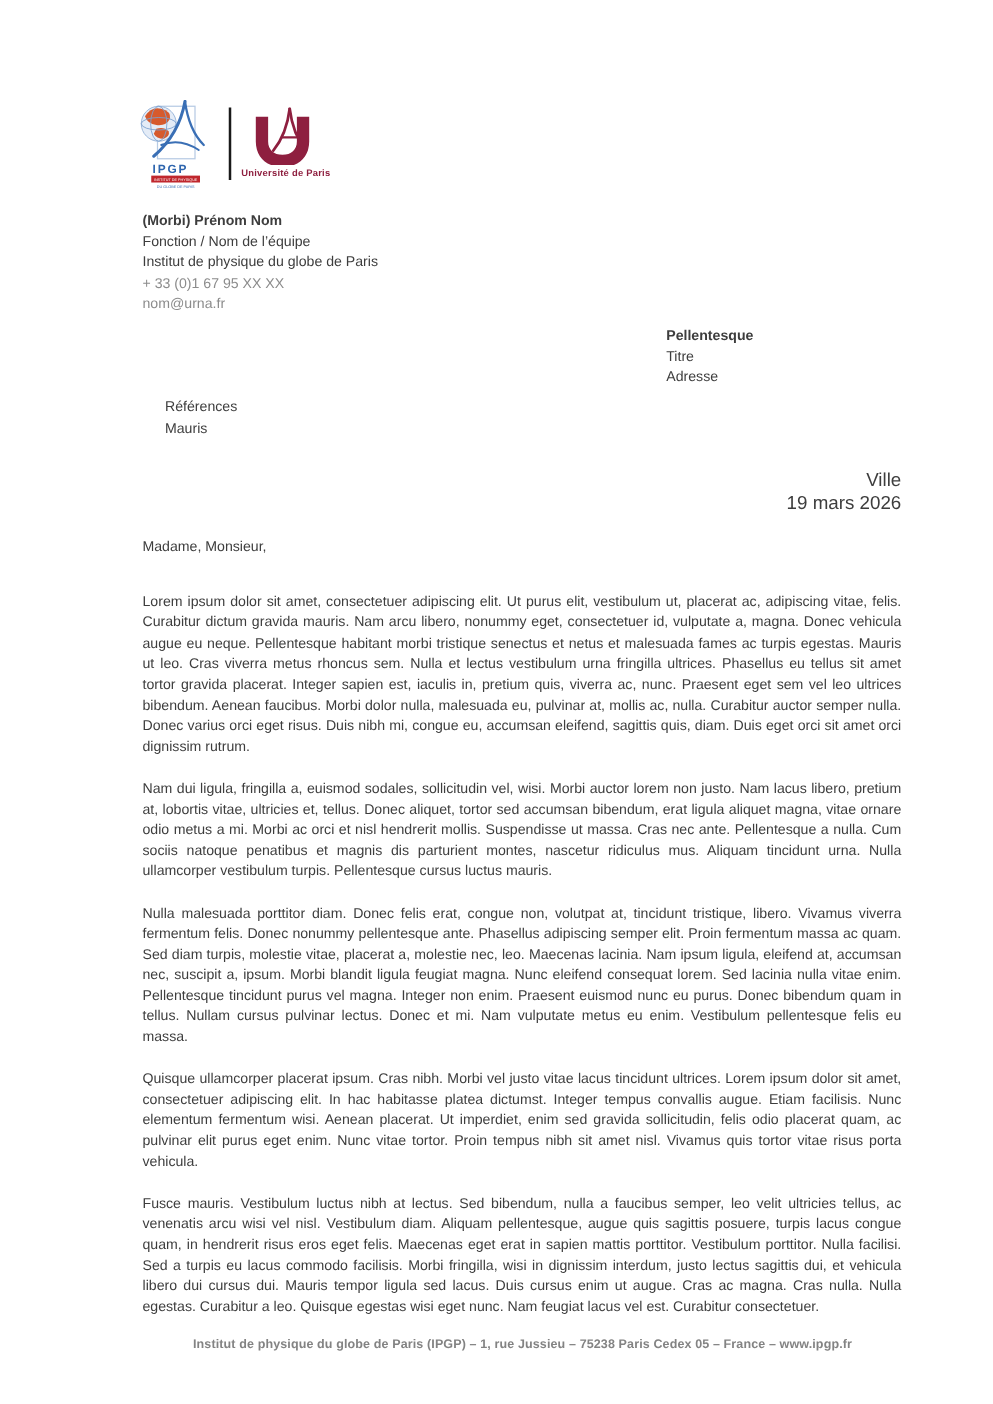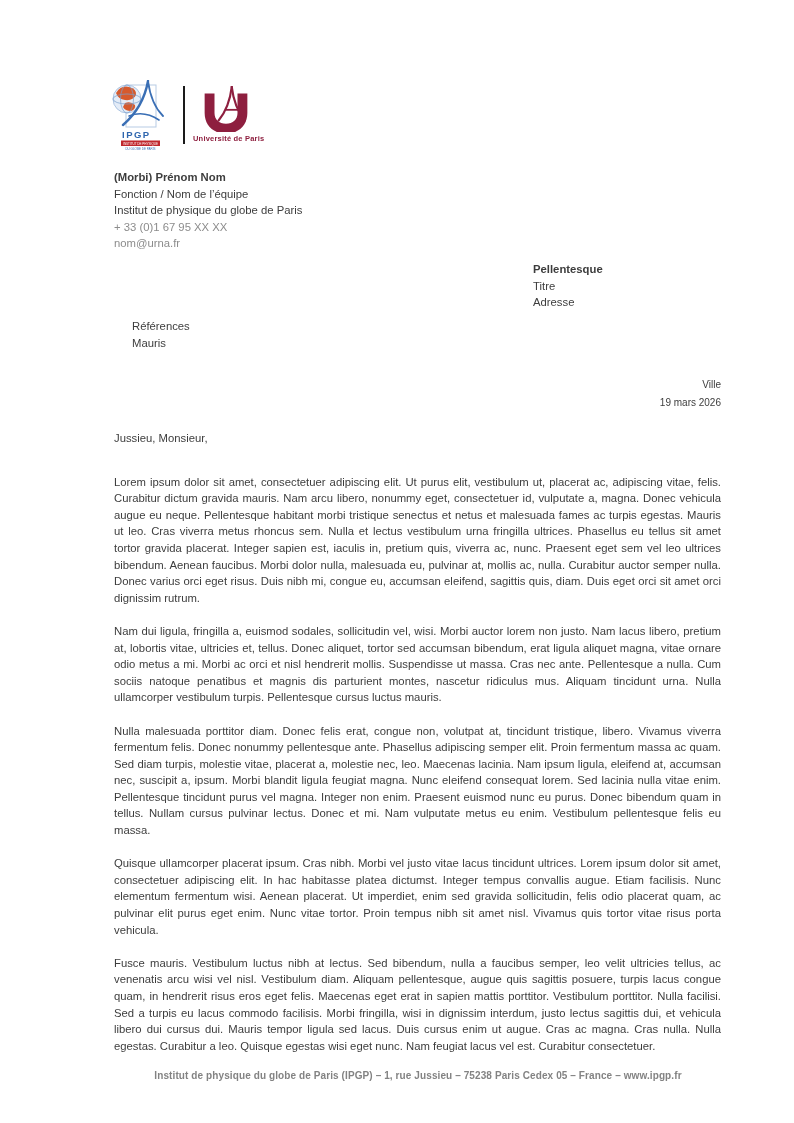--- a/index.html
+++ b/index.html
@@ -70,21 +70,21 @@
     top: 318px;
     font-size: 11.3px;
     line-height: 16.5px;
   }
 
   
   .dateline {
     position: absolute;
     right: 94px;
     top: 376px;
-    font-size: 10px;
+    font-size: 15px;
     line-height: 17.5px;
     text-align: right;
   }
 
   
   .letter-body {
     position: absolute;
     left: 93px;
     top: 430px;
     width: 607px;
@@ -169,21 +169,21 @@
     <div>Références</div>
     <div>Mauris</div>
   </div>
 
   <div class="dateline">
     <div>Ville</div>
     <div>19 mars 2026</div>
   </div>
 
   <div class="letter-body">
-    <p class="salutation">Jussieu, Monsieur,</p>
+    <p class="salutation">Madame, Monsieur,</p>
     <div class="paragraphs">
         <p>Lorem ipsum dolor sit amet, consectetuer adipiscing elit. Ut purus elit, vestibulum ut, placerat ac, adipiscing vitae, felis. Curabitur dictum gravida mauris. Nam arcu libero, nonummy eget, consectetuer id, vulputate a, magna. Donec vehicula augue eu neque. Pellentesque habitant morbi tristique senectus et netus et malesuada fames ac turpis egestas. Mauris ut leo. Cras viverra metus rhoncus sem. Nulla et lectus vestibulum urna fringilla ultrices. Phasellus eu tellus sit amet tortor gravida placerat. Integer sapien est, iaculis in, pretium quis, viverra ac, nunc. Praesent eget sem vel leo ultrices bibendum. Aenean faucibus. Morbi dolor nulla, malesuada eu, pulvinar at, mollis ac, nulla. Curabitur auctor semper nulla. Donec varius orci eget risus. Duis nibh mi, congue eu, accumsan eleifend, sagittis quis, diam. Duis eget orci sit amet orci dignissim rutrum.</p>
         <p>Nam dui ligula, fringilla a, euismod sodales, sollicitudin vel, wisi. Morbi auctor lorem non justo. Nam lacus libero, pretium at, lobortis vitae, ultricies et, tellus. Donec aliquet, tortor sed accumsan bibendum, erat ligula aliquet magna, vitae ornare odio metus a mi. Morbi ac orci et nisl hendrerit mollis. Suspendisse ut massa. Cras nec ante. Pellentesque a nulla. Cum sociis natoque penatibus et magnis dis parturient montes, nascetur ridiculus mus. Aliquam tincidunt urna. Nulla ullamcorper vestibulum turpis. Pellentesque cursus luctus mauris.</p>
         <p>Nulla malesuada porttitor diam. Donec felis erat, congue non, volutpat at, tincidunt tristique, libero. Vivamus viverra fermentum felis. Donec nonummy pellentesque ante. Phasellus adipiscing semper elit. Proin fermentum massa ac quam. Sed diam turpis, molestie vitae, placerat a, molestie nec, leo. Maecenas lacinia. Nam ipsum ligula, eleifend at, accumsan nec, suscipit a, ipsum. Morbi blandit ligula feugiat magna. Nunc eleifend consequat lorem. Sed lacinia nulla vitae enim. Pellentesque tincidunt purus vel magna. Integer non enim. Praesent euismod nunc eu purus. Donec bibendum quam in tellus. Nullam cursus pulvinar lectus. Donec et mi. Nam vulputate metus eu enim. Vestibulum pellentesque felis eu massa.</p>
         <p>Quisque ullamcorper placerat ipsum. Cras nibh. Morbi vel justo vitae lacus tincidunt ultrices. Lorem ipsum dolor sit amet, consectetuer adipiscing elit. In hac habitasse platea dictumst. Integer tempus convallis augue. Etiam facilisis. Nunc elementum fermentum wisi. Aenean placerat. Ut imperdiet, enim sed gravida sollicitudin, felis odio placerat quam, ac pulvinar elit purus eget enim. Nunc vitae tortor. Proin tempus nibh sit amet nisl. Vivamus quis tortor vitae risus porta vehicula.</p>
         <p>Fusce mauris. Vestibulum luctus nibh at lectus. Sed bibendum, nulla a faucibus semper, leo velit ultricies tellus, ac venenatis arcu wisi vel nisl. Vestibulum diam. Aliquam pellentesque, augue quis sagittis posuere, turpis lacus congue quam, in hendrerit risus eros eget felis. Maecenas eget erat in sapien mattis porttitor. Vestibulum porttitor. Nulla facilisi. Sed a turpis eu lacus commodo facilisis. Morbi fringilla, wisi in dignissim interdum, justo lectus sagittis dui, et vehicula libero dui cursus dui. Mauris tempor ligula sed lacus. Duis cursus enim ut augue. Cras ac magna. Cras nulla. Nulla egestas. Curabitur a leo. Quisque egestas wisi eget nunc. Nam feugiat lacus vel est. Curabitur consectetuer.</p>
       </div>
   </div>
 
   <div class="footer">Institut de physique du globe de Paris (IPGP) – 1, rue Jussieu – 75238 Paris Cedex 05 – France – www.ipgp.fr</div>

